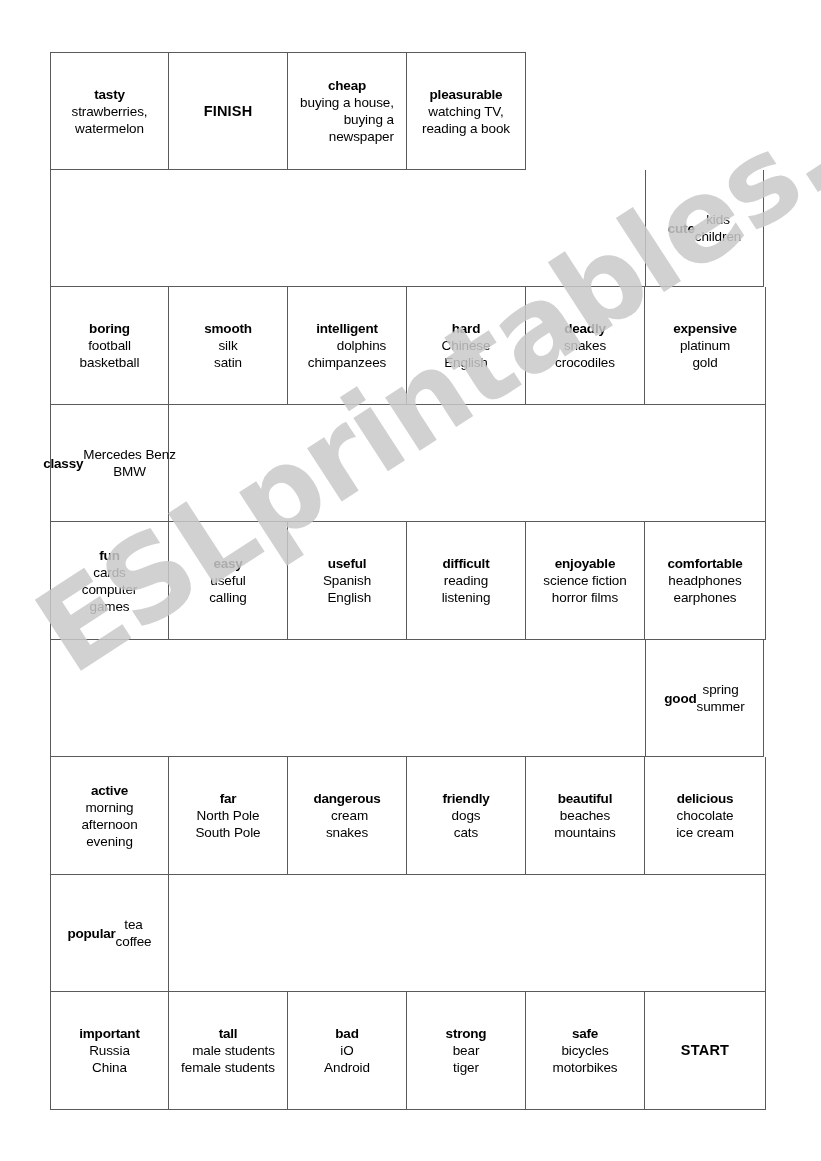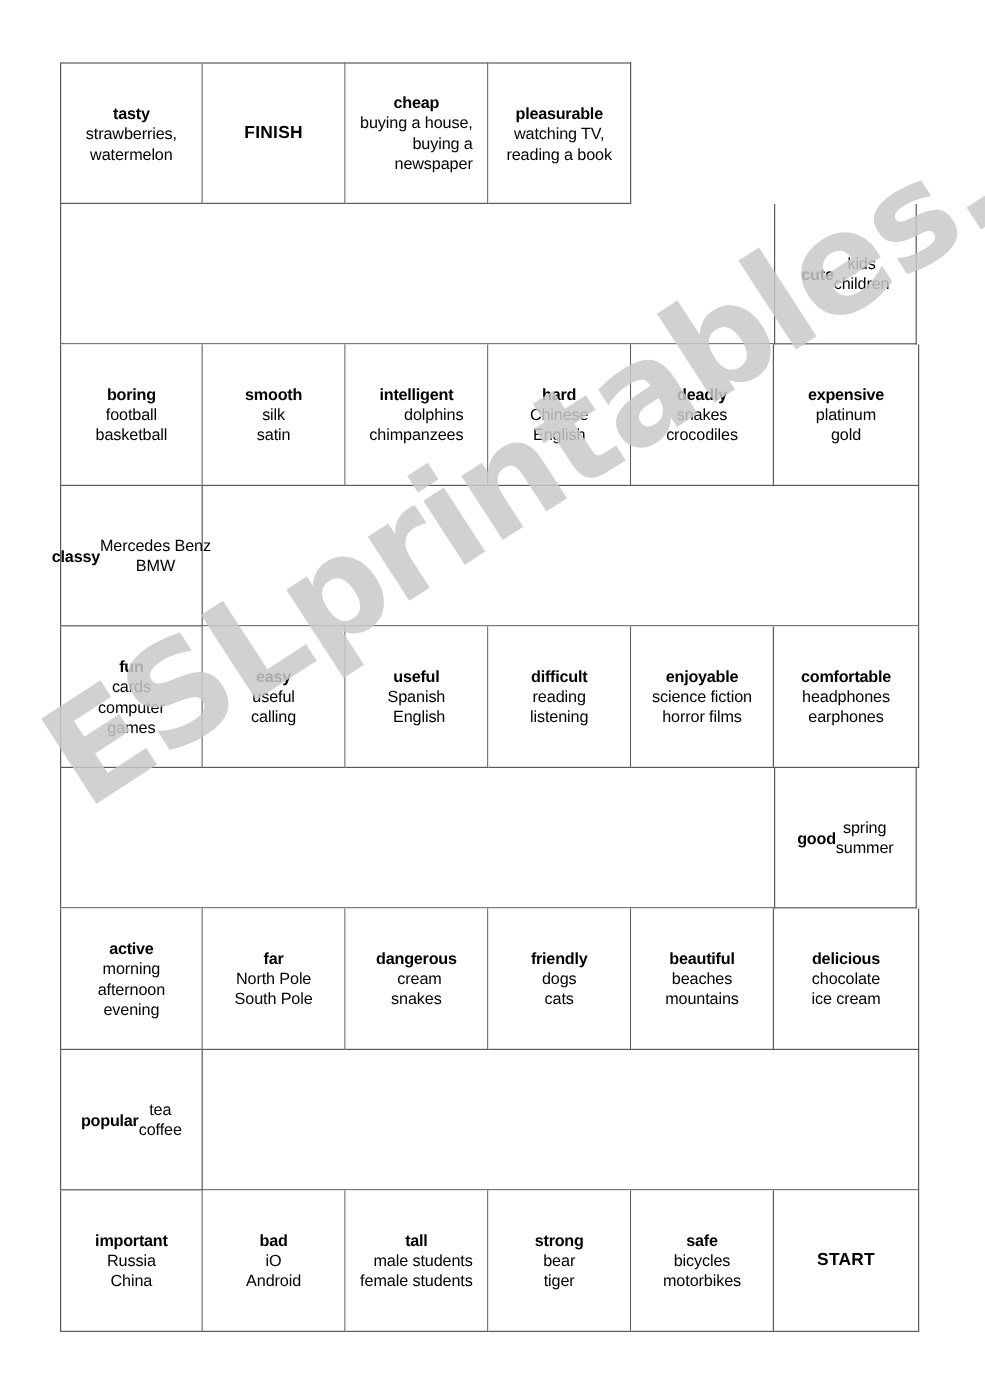--- a/index.html
+++ b/index.html
@@ -372,34 +372,34 @@
         <div class="spacer w-5 spacer-right-open"></div>
       </div>
       <div class="board-row row-full">
         <div class="cell c0">
           <div class="cell-title">important</div>
           <div class="cell-items">
             <div>Russia</div>
             <div>China</div>
           </div>
         </div>
+        <div class="cell c2">
+          <div class="cell-title">tall</div>
+          <div class="cell-items">
+            <div>male students</div>
+            <div>female students</div>
+          </div>
+        </div>
         <div class="cell c1">
           <div class="cell-title">bad</div>
           <div class="cell-items">
             <div>iO</div>
             <div>Android</div>
           </div>
         </div>
-        <div class="cell c2">
-          <div class="cell-title">tall</div>
-          <div class="cell-items">
-            <div>male students</div>
-            <div>female students</div>
-          </div>
-        </div>
         <div class="cell c3">
           <div class="cell-title">strong</div>
           <div class="cell-items">
             <div>bear</div>
             <div>tiger</div>
           </div>
         </div>
         <div class="cell c4">
           <div class="cell-title">safe</div>
           <div class="cell-items">

